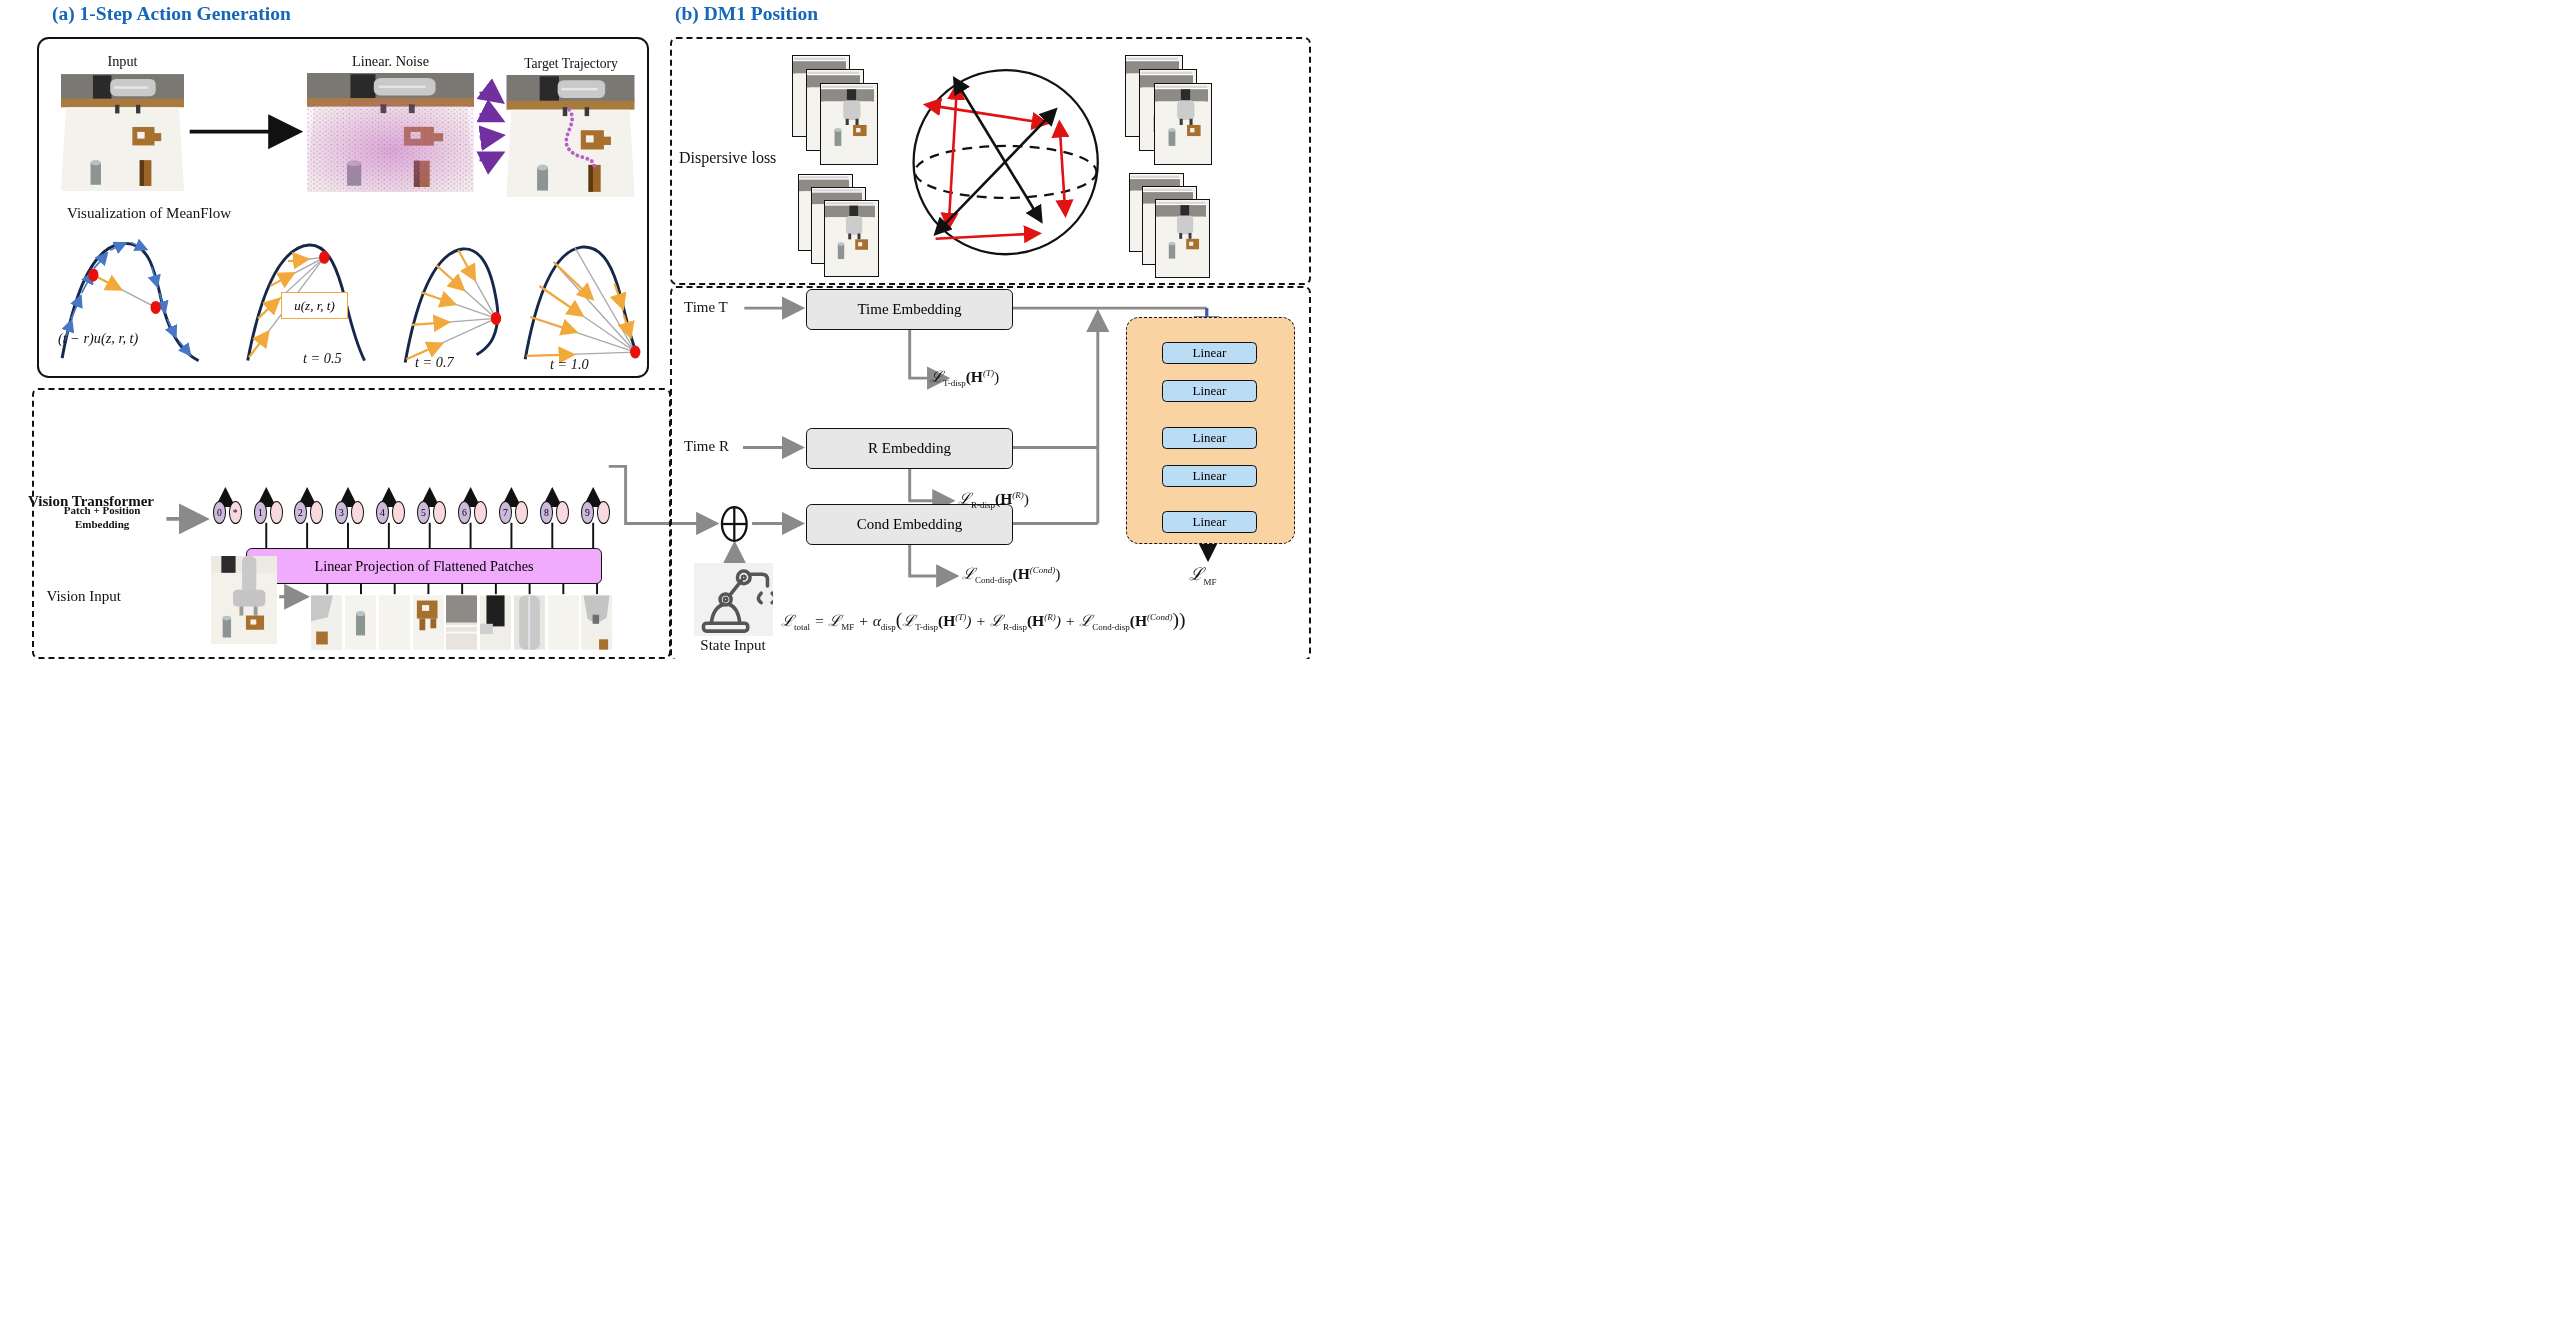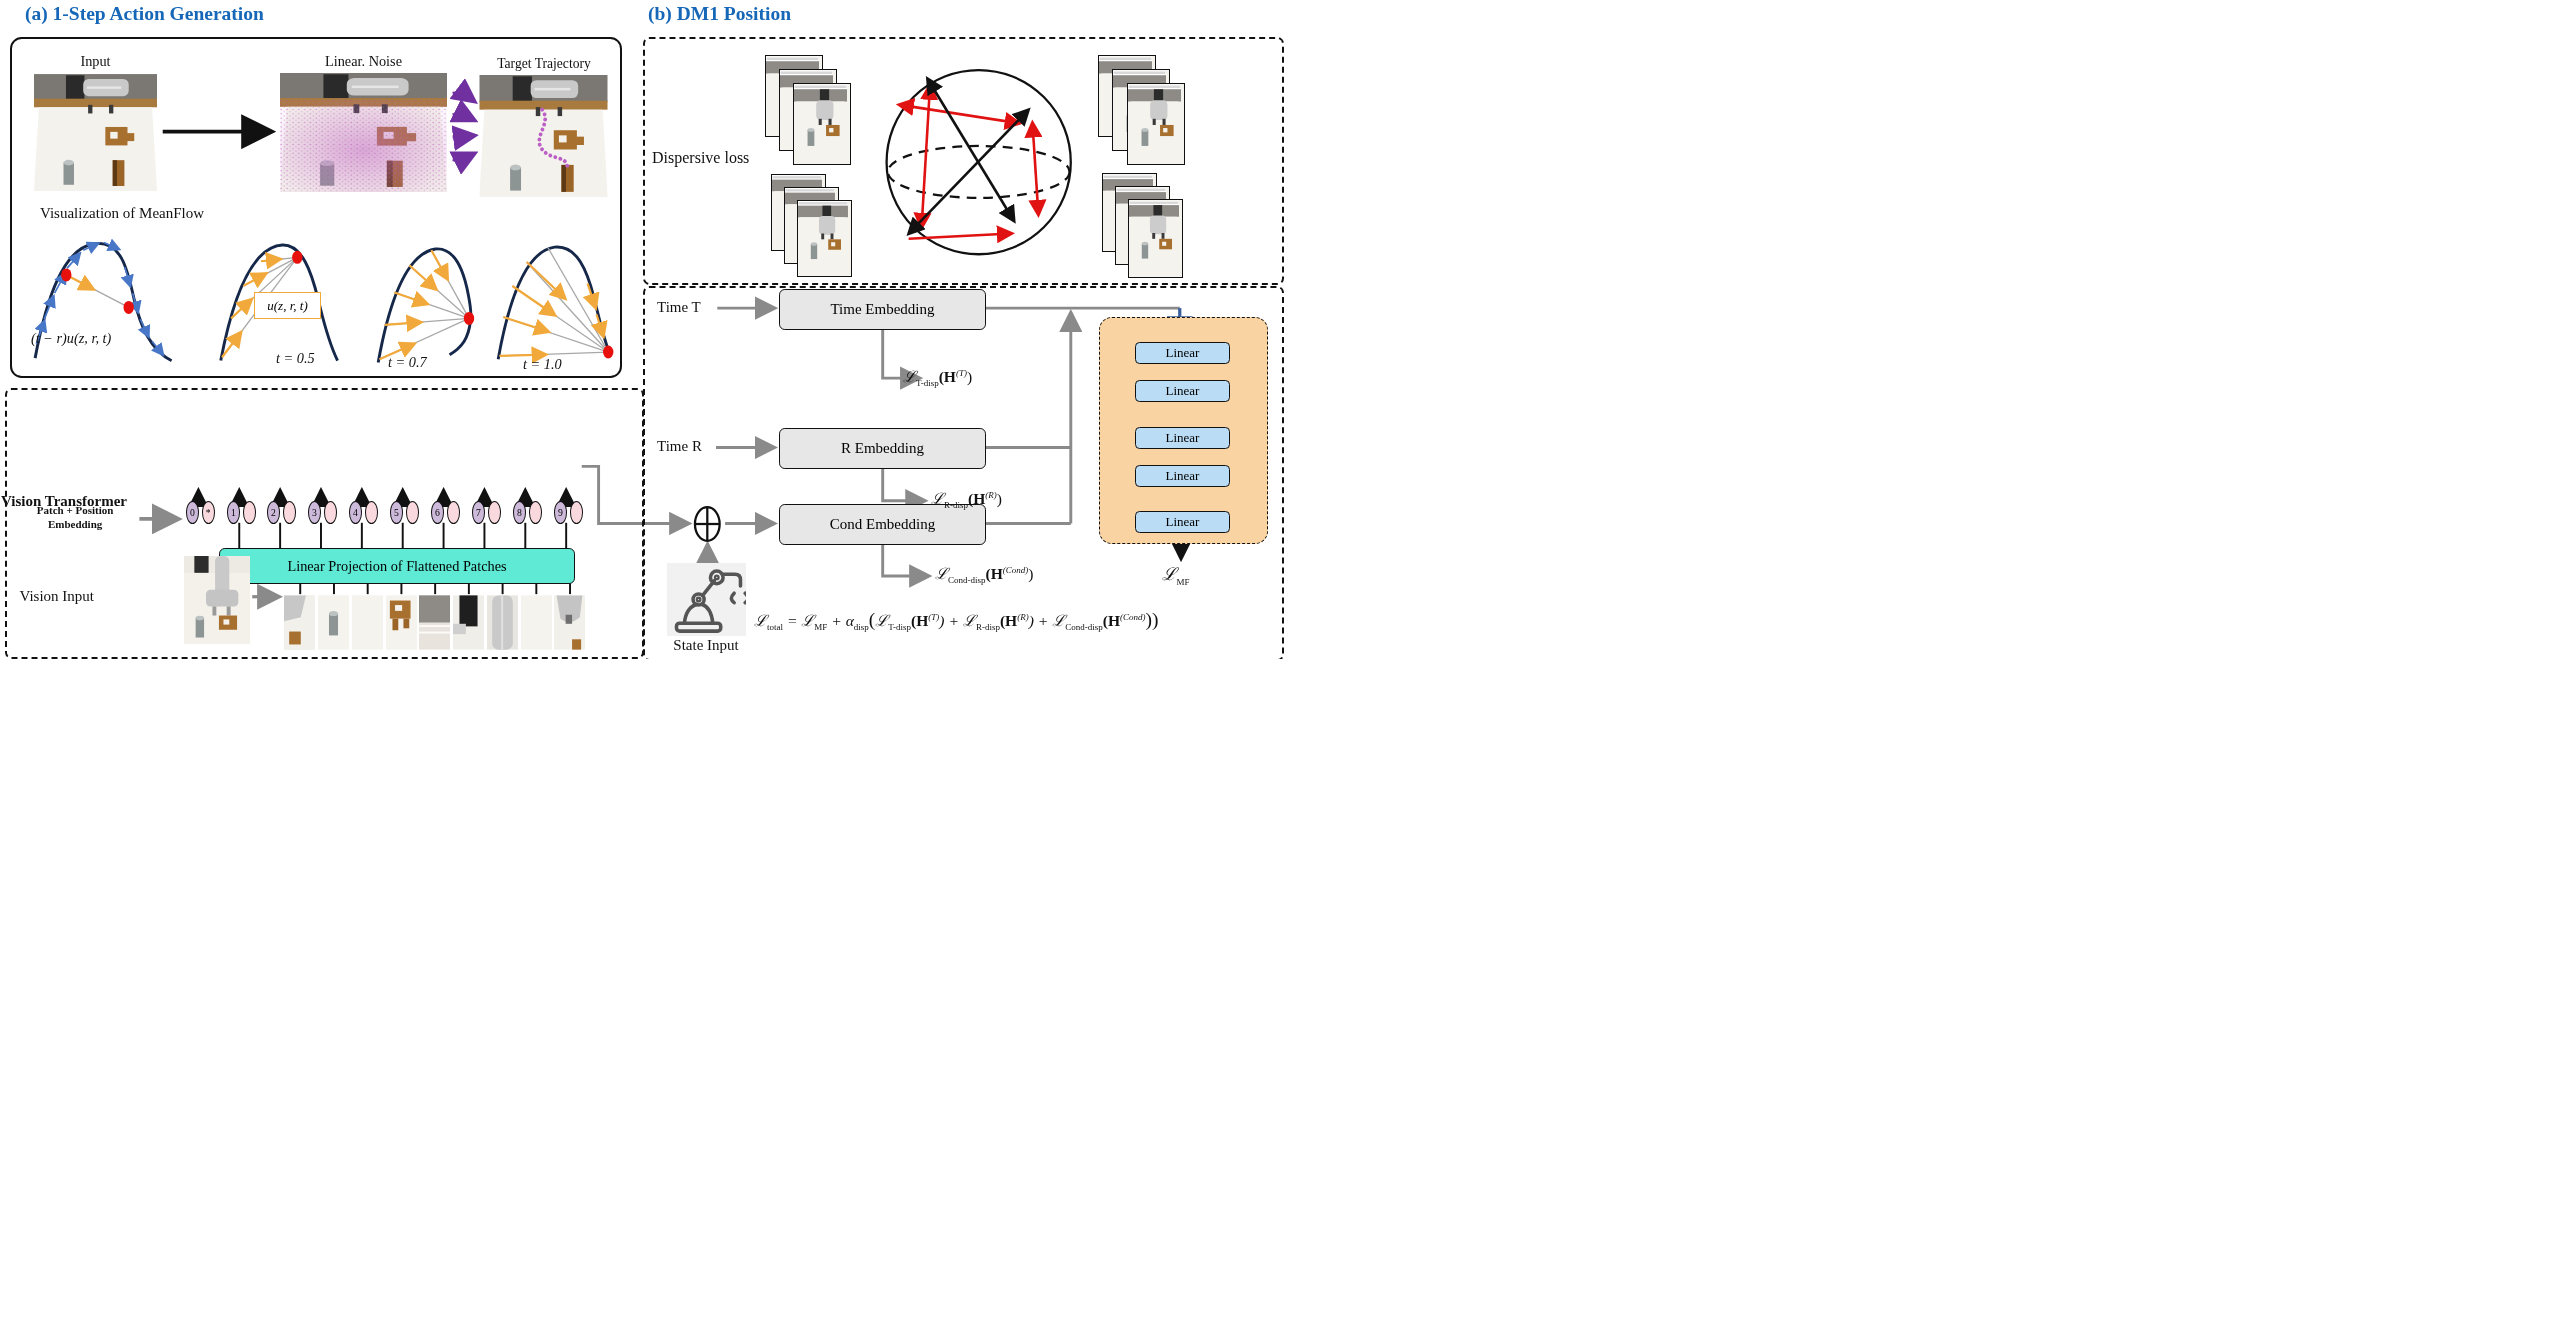--- a/index.html
+++ b/index.html
@@ -1,26 +1,26 @@
 <!DOCTYPE html>
 <html style="font-size:10.4px"><head>
 <meta charset="utf-8">
 <style>
   html,body{margin:0;padding:0;background:#fff;}
   #canvas{position:relative;width:1288px;height:659px;background:#fff;overflow:hidden;
-          font-family:"Liberation Serif", serif;}
+          font-family:"Liberation Serif", serif;margin-left:27px;}
   .abs{position:absolute;}
   .lbl{color:#111;white-space:nowrap;}
   .ctr{text-align:center;}
   .title{font-size:19.5px;font-weight:bold;color:#1667b8;}
   .panelbox{border:2.3px solid #111;border-radius:11.7px;}
   .dashbox{border:2.3px dashed #111;border-radius:6.5px;}
   .graybox{background:#e7e7e7;border:1.9px solid #111;border-radius:5.8px;
            display:flex;align-items:center;justify-content:center;font-size:15px;}
-  .pinkbox{background:#5eead4;border:1.9px solid #111;border-radius:5.8px;
+  .pinkbox{background:#f0abfc;border:1.9px solid #111;border-radius:5.8px;
            display:flex;align-items:center;justify-content:center;font-size:14.3px;}
   .orangebox{background:#f9d3a2;border:1.9px dashed #111;border-radius:13px;}
   .linbox{background:#badcf4;border:1.6px solid #111;border-radius:4.5px;
           display:flex;align-items:center;justify-content:center;font-size:13px;}
   .frame{border:1.6px solid #111;background:#f5f3ee;}
   .math{font-style:italic;}
   .mathbox{border:1.9px solid #f2a93b;background:#fff;display:flex;align-items:center;justify-content:center;font-size:13px;}
   .loss{font-size:15.6px;}
   .loss .sl{font-style:italic;}
   .loss sub{font-size:9px;font-style:normal;}

